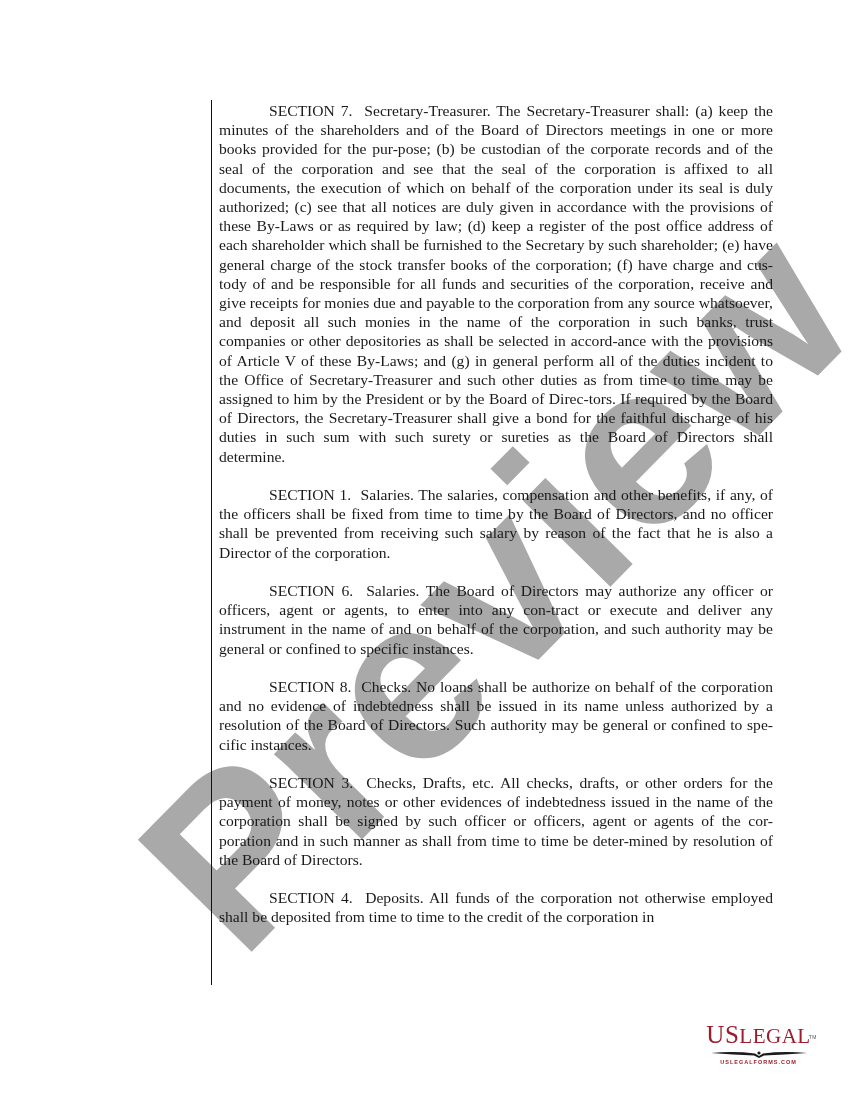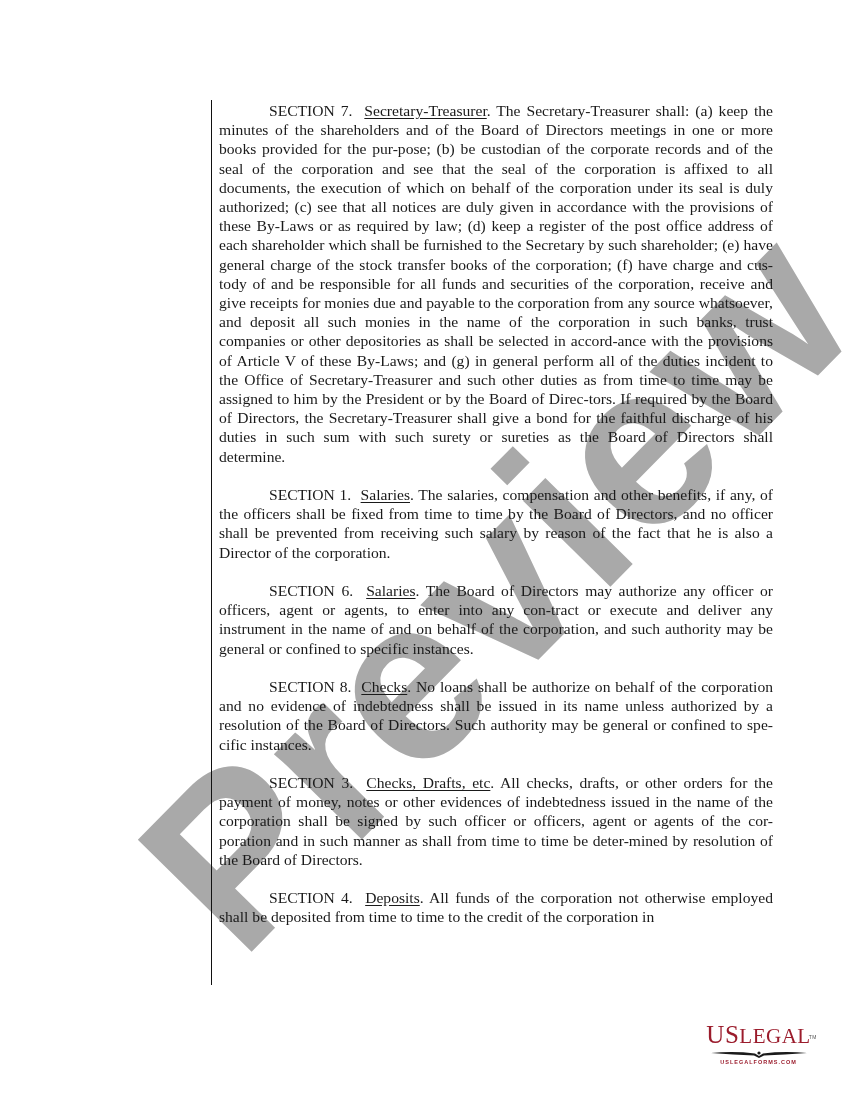--- a/index.html
+++ b/index.html
@@ -56,21 +56,21 @@
       width: 554px;
       z-index: 2;
       font-size: 15.6px;
       line-height: 19.2px;
       text-align: justify;
     }
     .para {
       margin: 0 0 19.2px 0;
       text-indent: 50px;
     }
-    .u { text-decoration: underline; text-underline-offset: 2px; }
+    .u { text-underline-offset: 2px; }
     .heading {
       margin: 0 0 19.2px 0;
       text-align: center;
       text-indent: 0;
       padding-left: 0;
     }
     .heading span {
       text-decoration: underline;
       text-underline-offset: 2px;
     }

